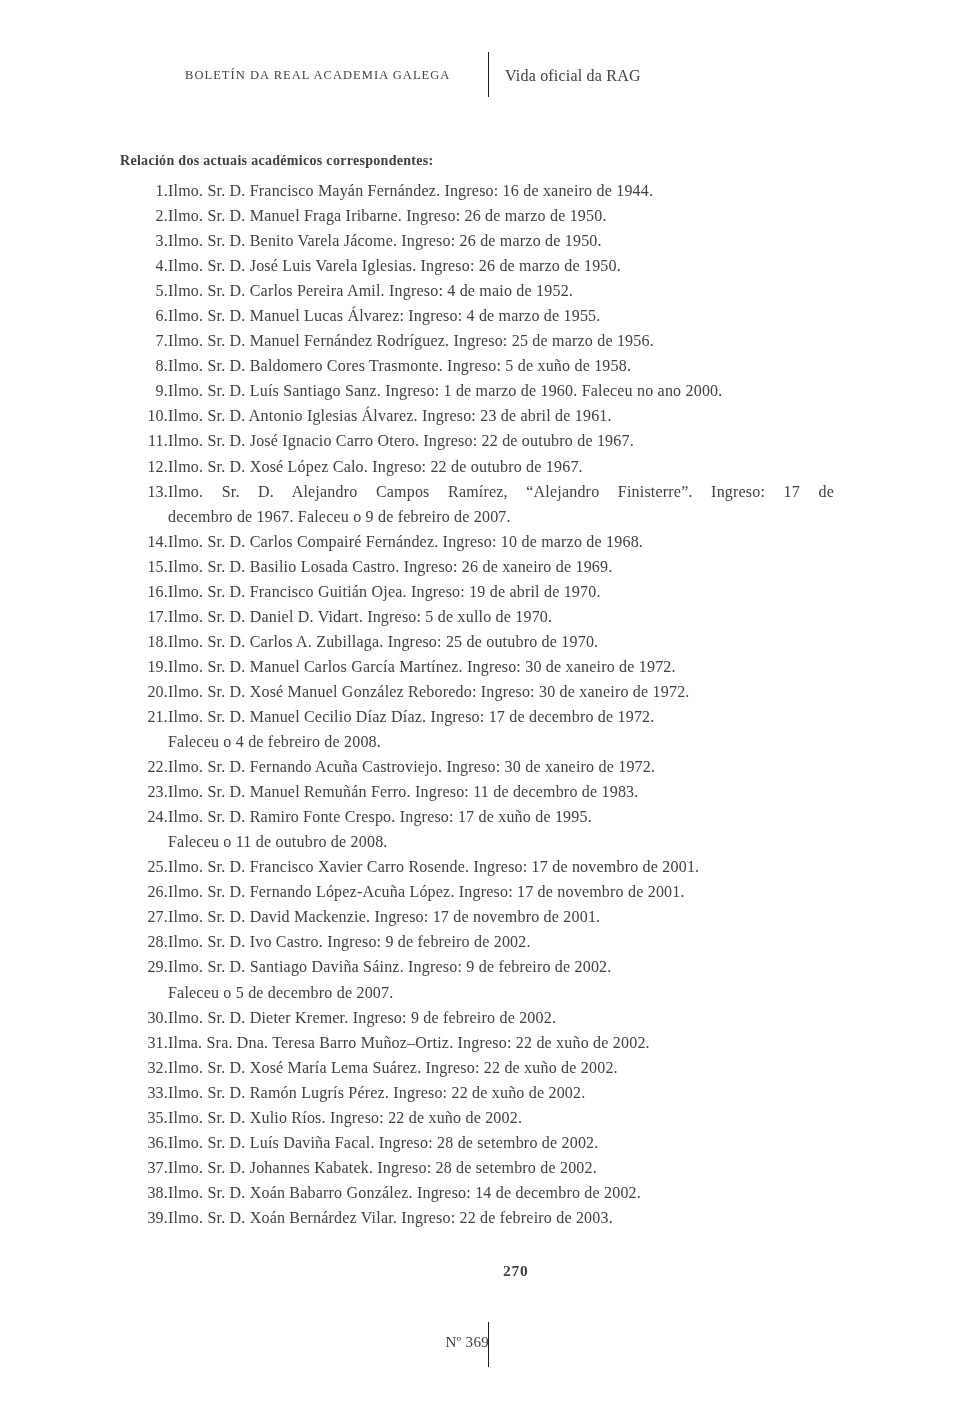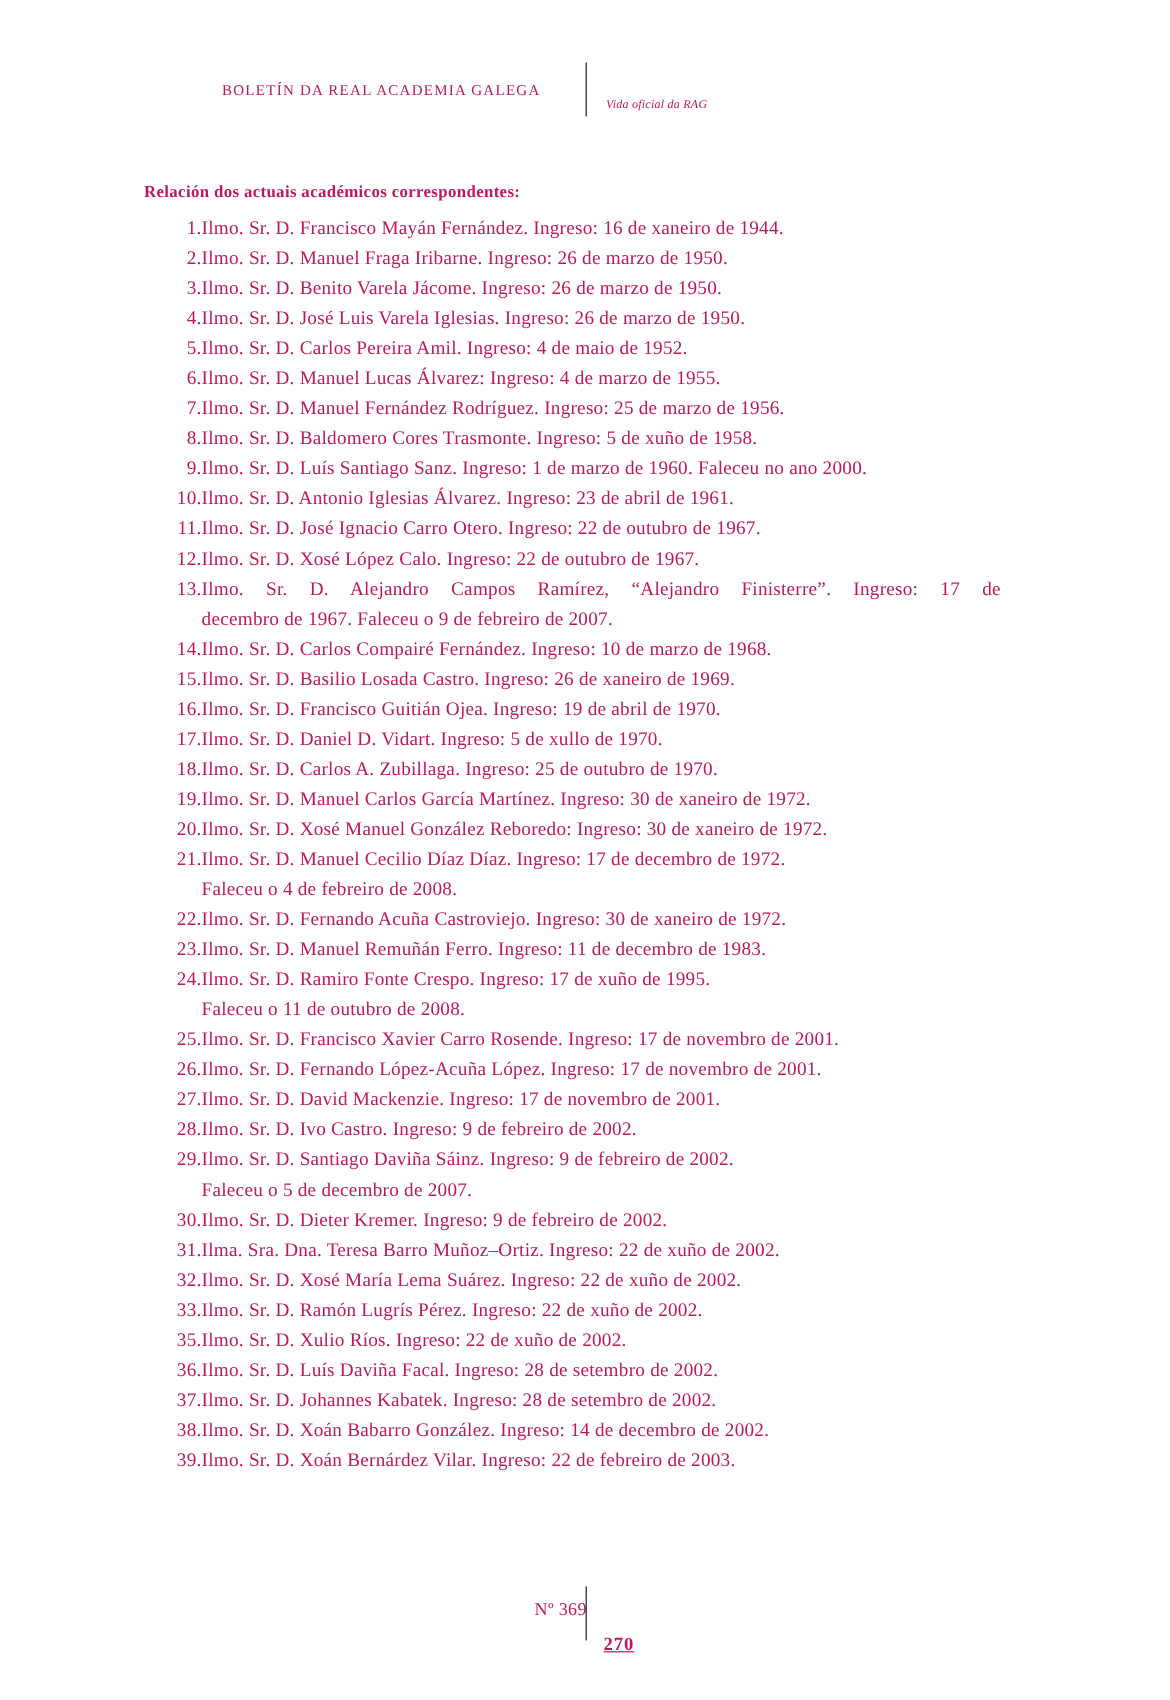--- a/index.html
+++ b/index.html
@@ -5,21 +5,21 @@
   html, body {
     margin: 0;
     padding: 0;
     background: #ffffff;
   }
   .page {
     position: relative;
     width: 975px;
     height: 1417px;
     background: #ffffff;
-    color: #be185d;
+    color: #404040;
     font-family: "Liberation Serif", "DejaVu Serif", serif;
     overflow: hidden;
   }
   .journal {
     position: absolute;
     left: 185px;
     top: 68px;
     font-size: 12.5px;
     letter-spacing: 1.05px;
     line-height: 15px;
@@ -32,26 +32,24 @@
   }
   .header-rule {
     left: 488px;
     top: 52px;
     height: 45px;
   }
   .section {
     position: absolute;
     left: 505px;
     top: 66.5px;
-    font-style: italic;
-    font-size: 10px;
+    font-size: 16px;
     line-height: 17px;
     letter-spacing: 0.2px;
     white-space: nowrap;
-    margin-top: 12px;
   }
   .title {
     position: absolute;
     left: 120px;
     top: 150px;
     margin: 0;
     font-size: 14px;
     font-weight: bold;
     letter-spacing: 0.3px;
     line-height: 22px;
@@ -100,27 +98,26 @@
     white-space: nowrap;
   }
   .footer-rule {
     left: 488px;
     top: 1322px;
     height: 45px;
   }
   .pagenum {
     position: absolute;
     left: 503px;
-    top: 1361px;
+    top: 1261px;
     font-size: 15.5px;
     font-weight: bold;
     letter-spacing: 0.8px;
     line-height: 19px;
     white-space: nowrap;
-    text-decoration: underline;
   }
 </style>
 </head>
 <body>
 
 <div class="page">
 
   <span class="journal">BOLETÍN DA REAL ACADEMIA GALEGA</span>
 
   <span class="vrule header-rule"></span>

